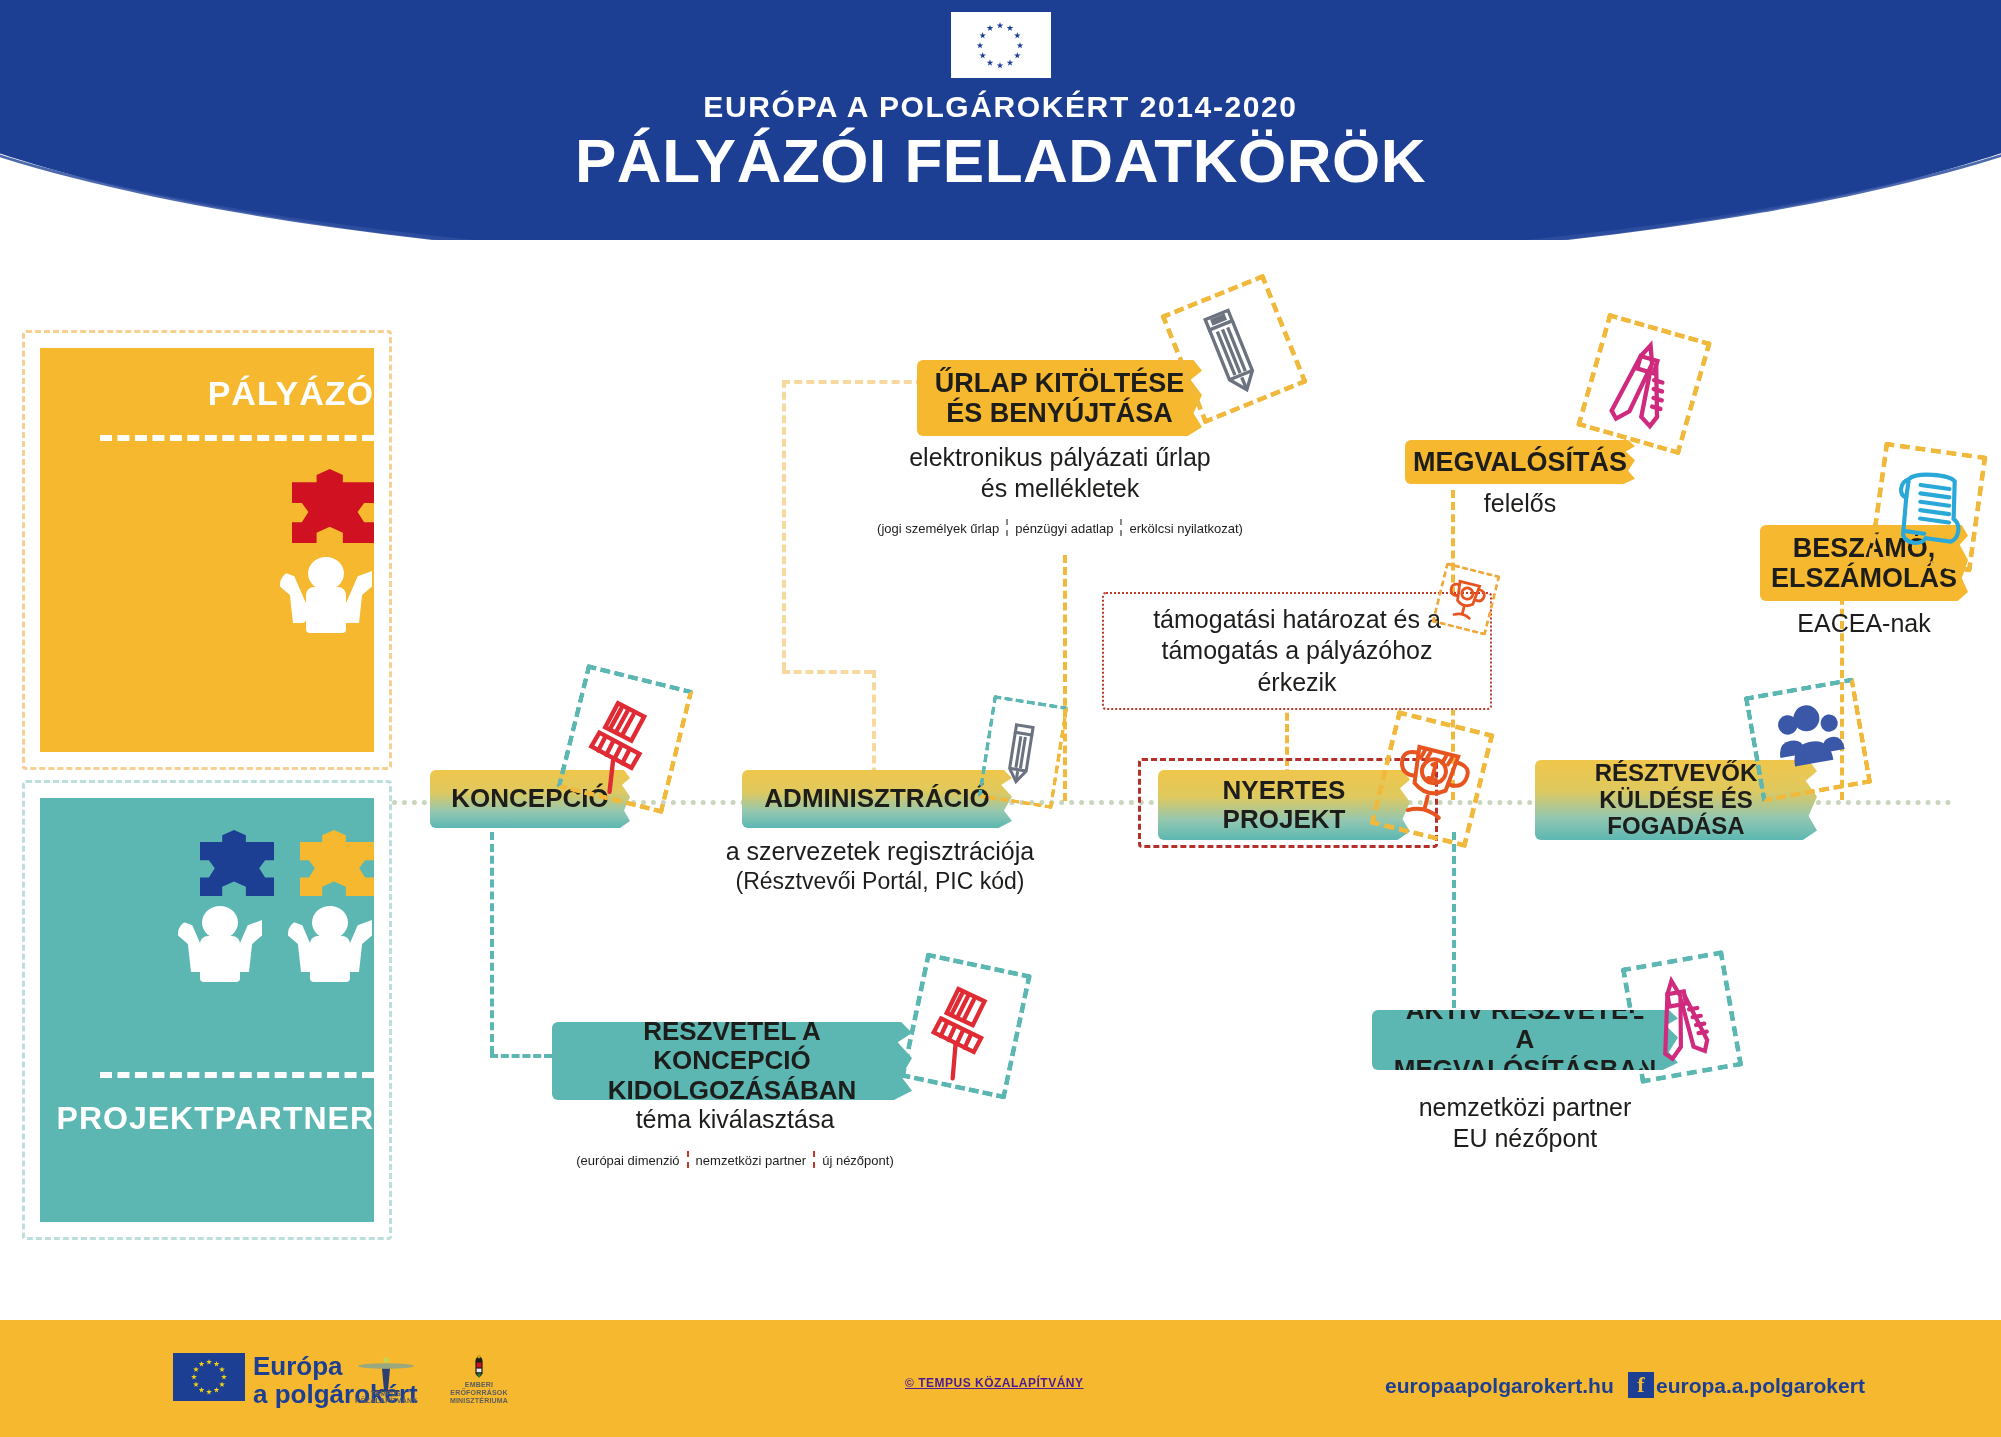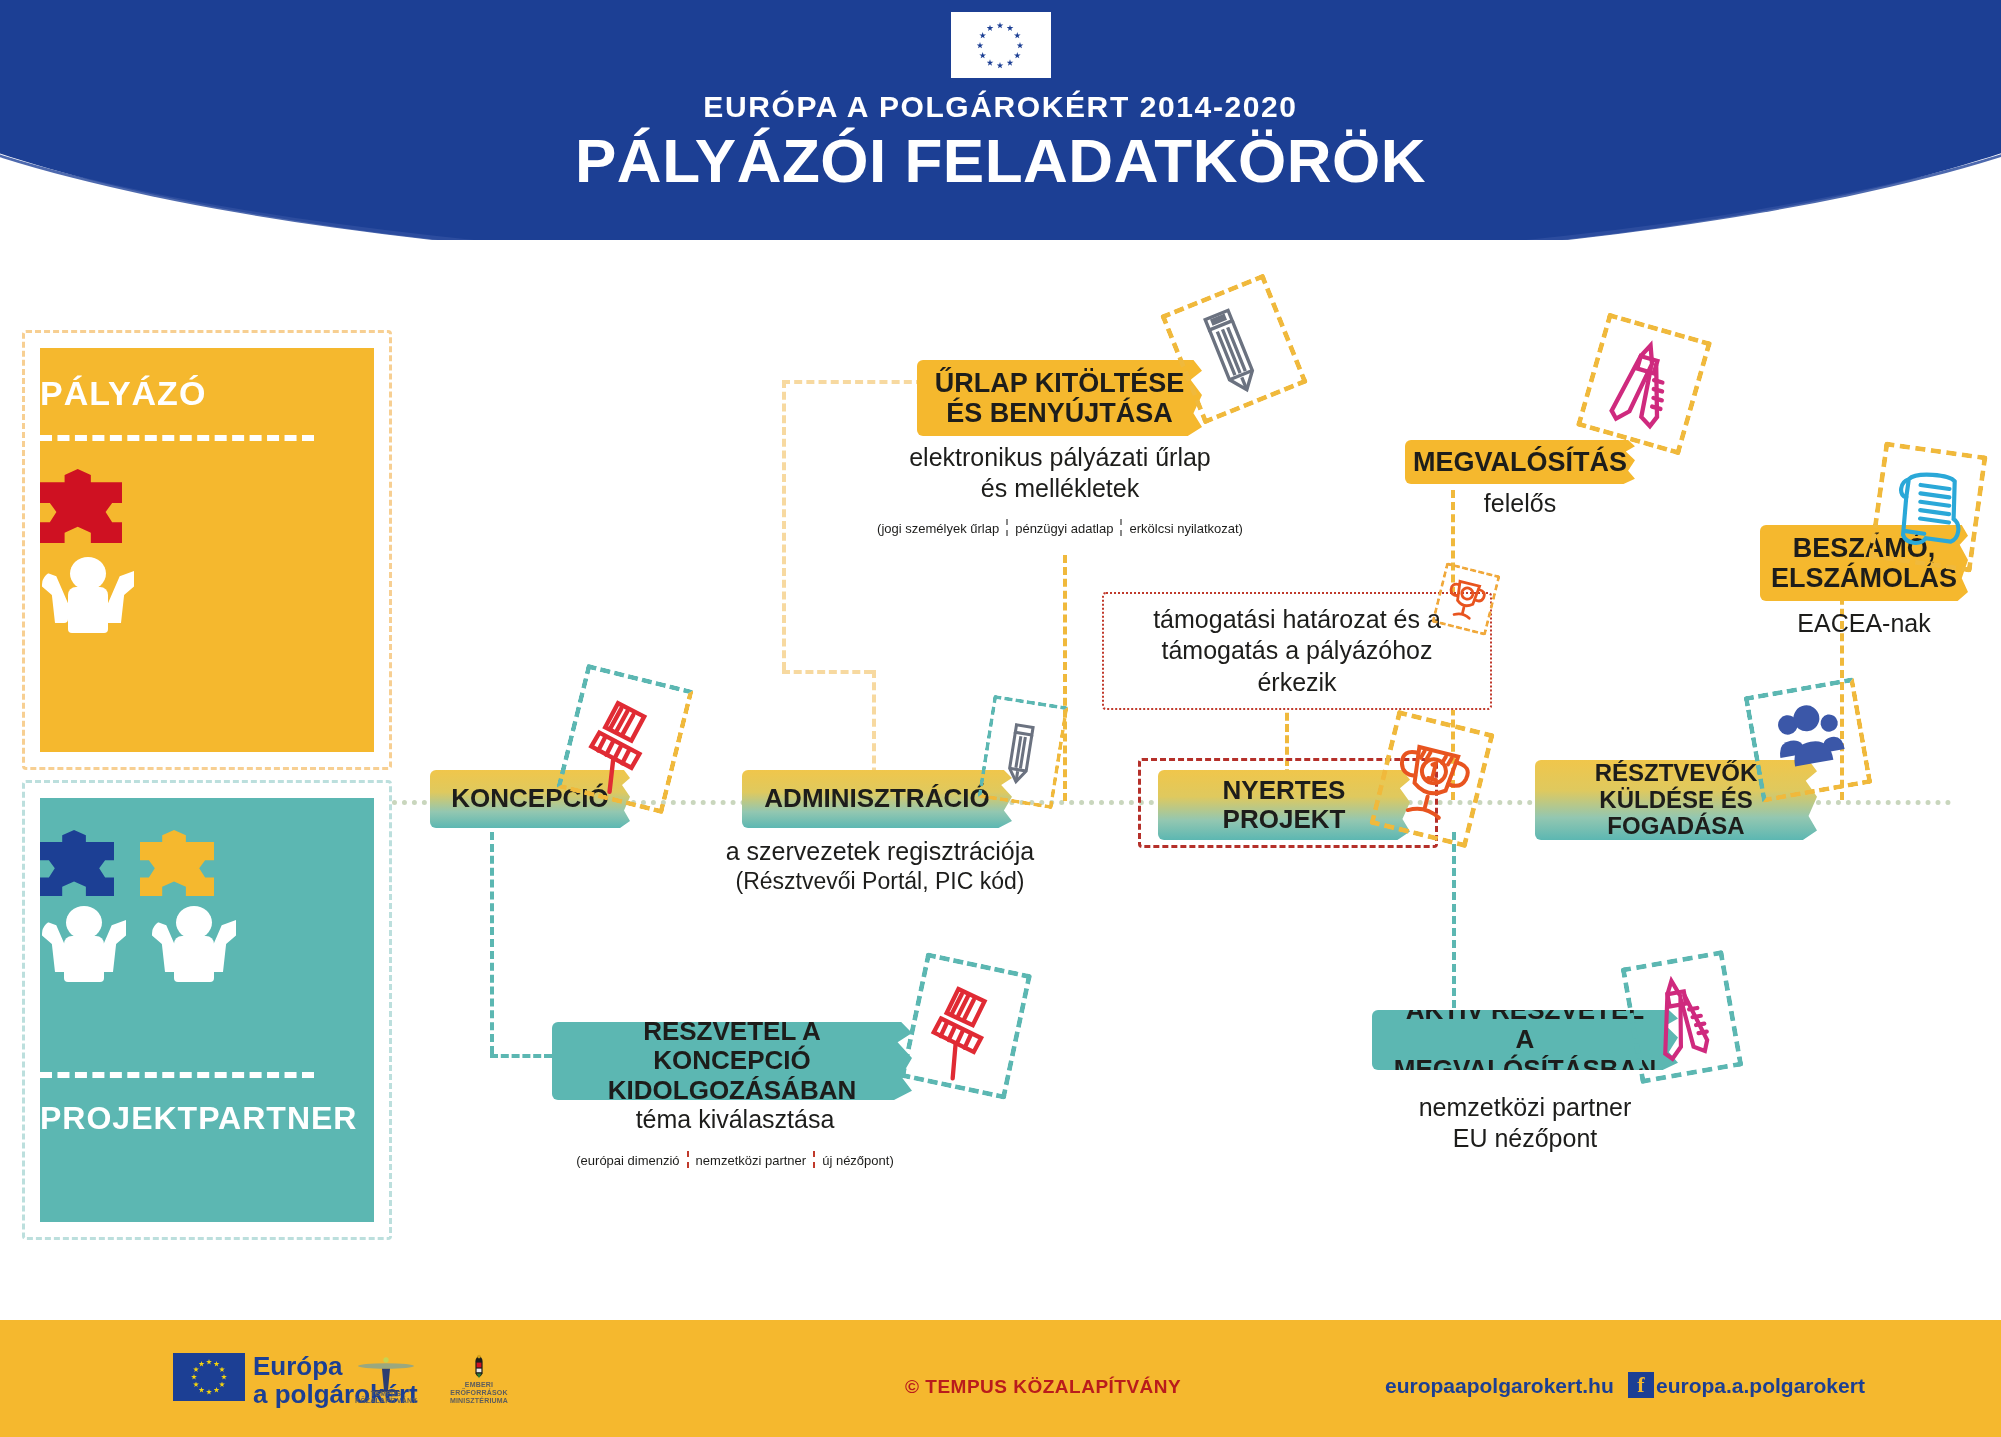--- a/index.html
+++ b/index.html
@@ -41,21 +41,21 @@
     color:#fff; font-size:62px; font-weight:bold; letter-spacing:0.5px;
   }
 
   
   .side-wrap { position:absolute; }
   .side-frame {
     position:absolute; inset:0; border:3px dashed; border-radius:4px;
   }
   .side-panel {
     position:absolute; left:18px; top:18px; right:18px; bottom:18px;
-    display:flex; flex-direction:column; align-items:flex-start;
+    display:flex; flex-direction:column; align-items:flex-end;
   }
   .side-title {
     color:#fff; font-size:34px; font-weight:bold; letter-spacing:1px;
     text-align:center;
   }
   .side-sep {
     width:82%; height:0; border-top:6px dashed #fff;
   }
   .puzzle {
     width:82px; height:74px; position:relative;
@@ -158,22 +158,22 @@
     color:#8a9b6f;
   }
   #footer .logo2 .cap, #footer .logo3 .cap {
     position:absolute; left:0; right:0; bottom:-2px; text-align:center;
     font-size:7px; font-weight:bold; color:#5d5d5d; letter-spacing:.2px;
   }
   #footer .logo3 {
     position:absolute; left:440px; top:33px; width:78px; height:50px;
   }
   #footer .copy {
-    position:absolute; left:905px; top:56px; font-size:19px;
-    font-weight:bold; color:#b91c1c; letter-spacing:.5px;
+    position:absolute; left:905px; top:56px; font-size:12px;
+    font-weight:bold; color:#4c1d95; letter-spacing:.5px;text-decoration:underline;
   }
   #footer .weburl {
     position:absolute; left:1385px; top:54px; font-size:21px;
     font-weight:bold; color:#1c3f94;
   }
   #footer .fbbox {
     position:absolute; left:1628px; top:52px; width:26px; height:26px;
     background:#1c3f94; color:#f5b82e; font-size:22px; font-weight:bold;
     text-align:center; line-height:26px; font-family:"Liberation Serif", serif;
   }

